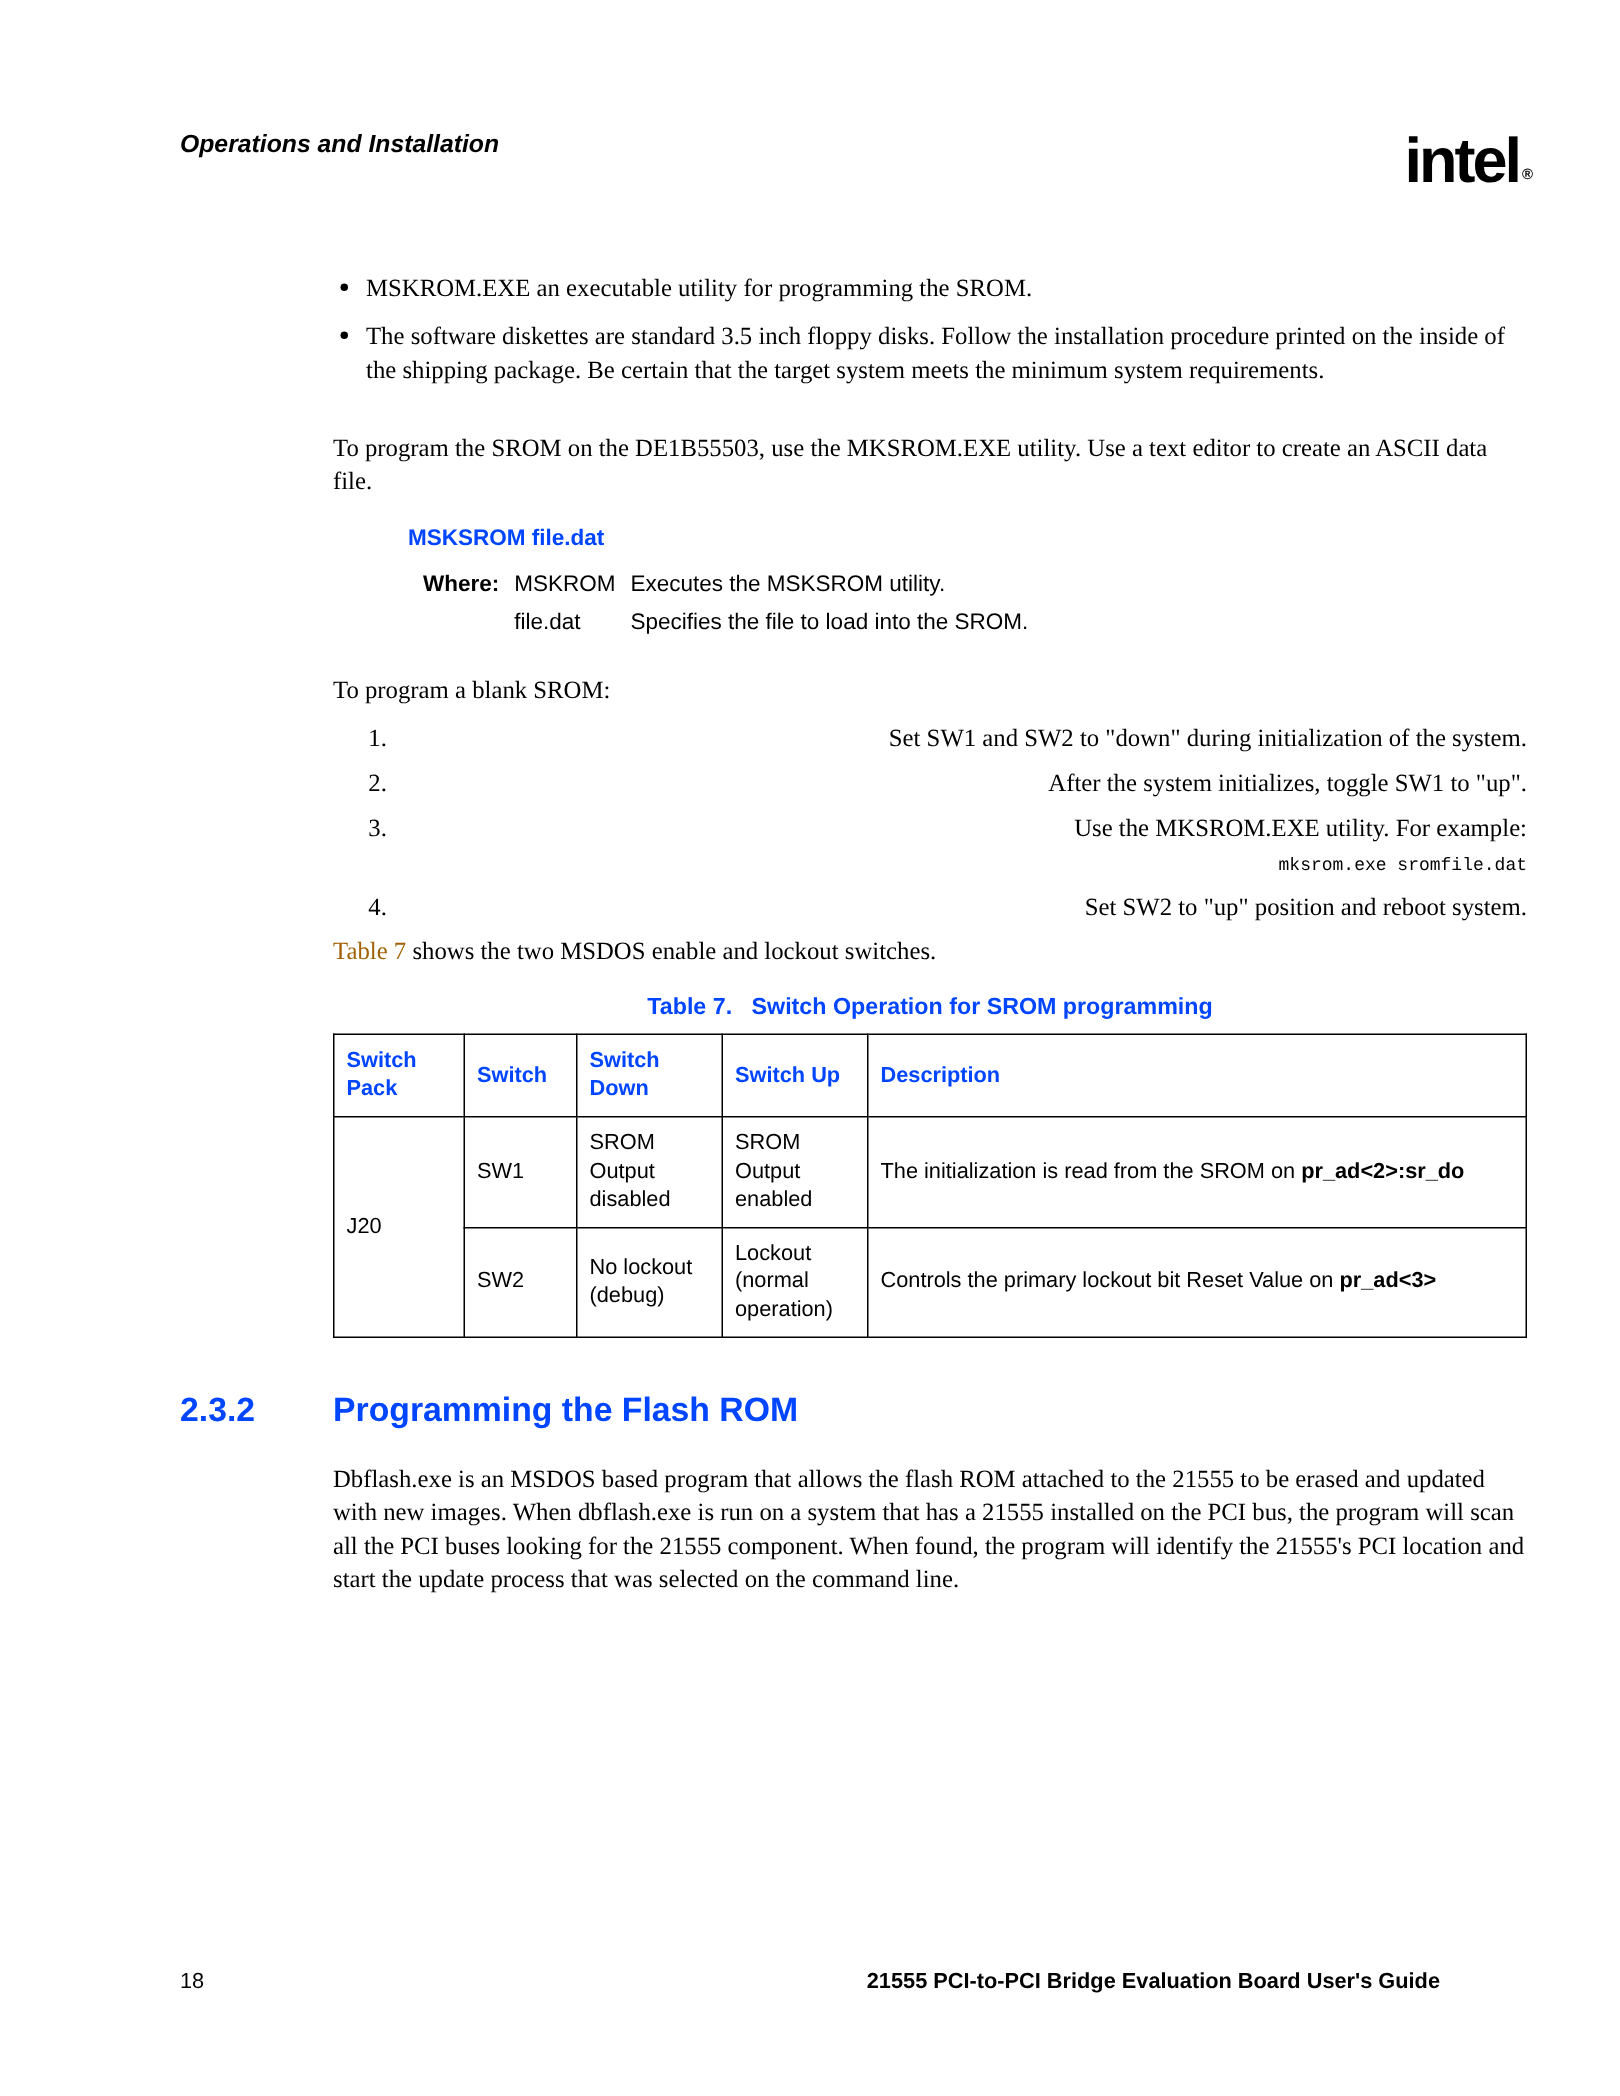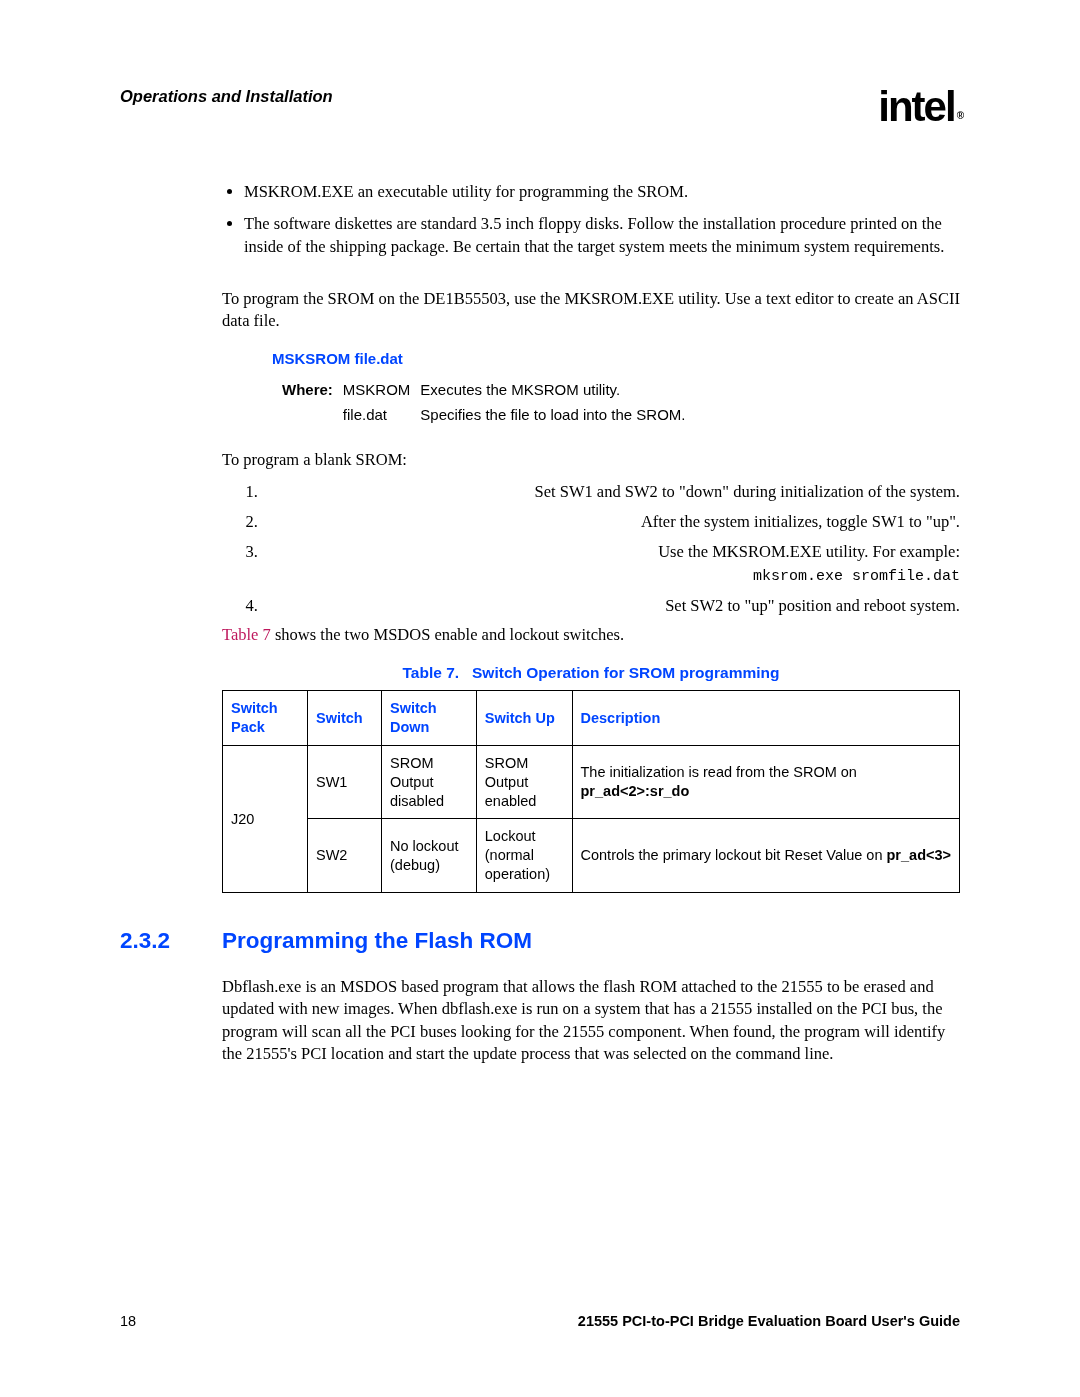--- a/index.html
+++ b/index.html
@@ -8,21 +8,21 @@
     background: #fff;
     font-family: "Times New Roman", Times, serif;
     font-size: 16.5px;
     color: #000;
     width: 1080px;
     height: 1397px;
     position: relative;
     box-sizing: border-box;
   }
   .page {
-    padding: 83px 120px 60px 120px;
+    padding: 83px 62px 60px 120px;
     box-sizing: border-box;
     height: 100%;
     position: relative;
   }
   .header-row {
     display: flex;
     justify-content: space-between;
     align-items: flex-start;
     margin-bottom: 50px;
   }
@@ -89,23 +89,23 @@
     border-collapse: collapse;
   }
   table.where td { padding: 4px 10px 4px 0; vertical-align: top; }
   table.where td.lbl { font-weight: bold; text-align: right; }
   ol.steps {
     margin: 0 0 1px 0;
     padding-left: 40px;
     text-align: right;
   }
   ol.steps li { margin-bottom: 7px; line-height: 1.4; }
-  .mono { font-family: "Courier New", monospace; font-size: 15px; }
+  .mono { font-family: "Courier New", monospace; font-size: 12px; }
   .table-link {
-    color: #be185d;
+    color: #a16207;
   }
   .table-caption {
     font-family: Arial, Helvetica, sans-serif;
     color: #0045ff;
     font-weight: bold;
     font-size: 15.5px;
     margin: 16px 0 8px 0;
     text-align: center;
   }
   table.data {
@@ -162,21 +162,21 @@
 
   <div class="content">
     <p class="para">To program the SROM on the DE1B55503, use the MKSROM.EXE utility. Use a text editor to create an ASCII data file.</p>
 
     <div class="cmd-title">MSKSROM file.dat</div>
     <table class="where">
       <tbody>
           <tr>
         <td class="lbl">Where:</td>
         <td>MSKROM</td>
-        <td>Executes the MKSROM utility.</td>
+        <td>Executes the MSKSROM utility.</td>
       </tr>
       <tr>
         <td></td>
         <td>file.dat</td>
         <td>Specifies the file to load into the SROM.</td>
       </tr>
     </tbody>
       </table>
 
     <p class="para" style="margin-bottom:8px;">To program a blank SROM:</p>

